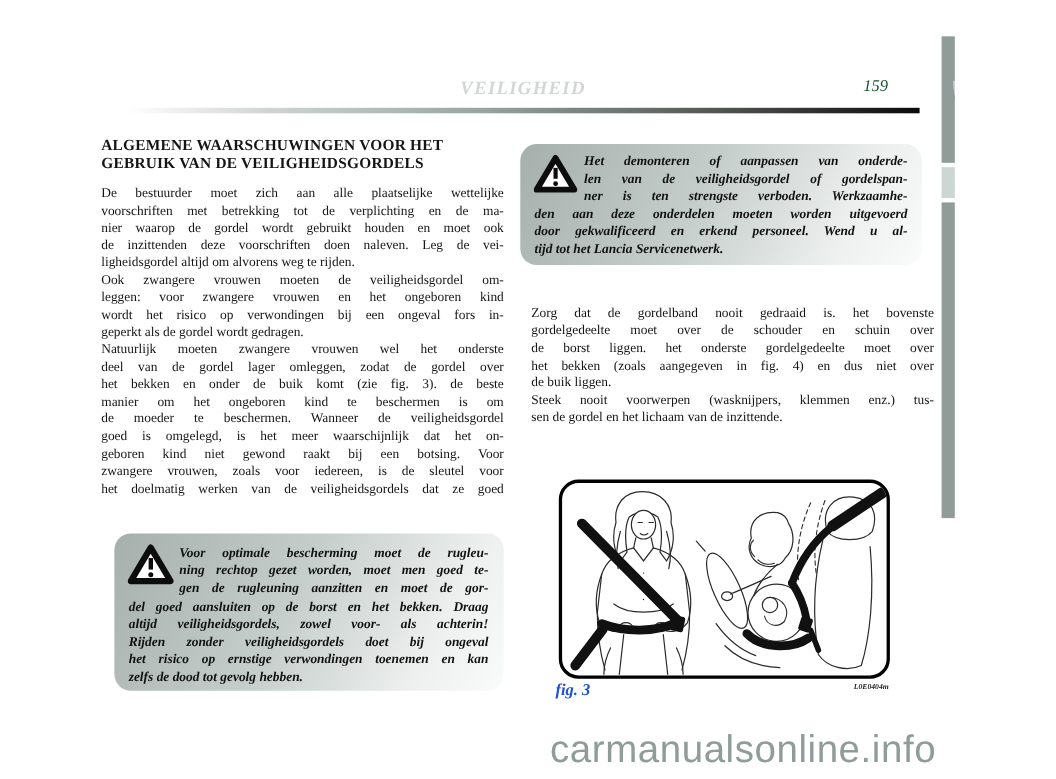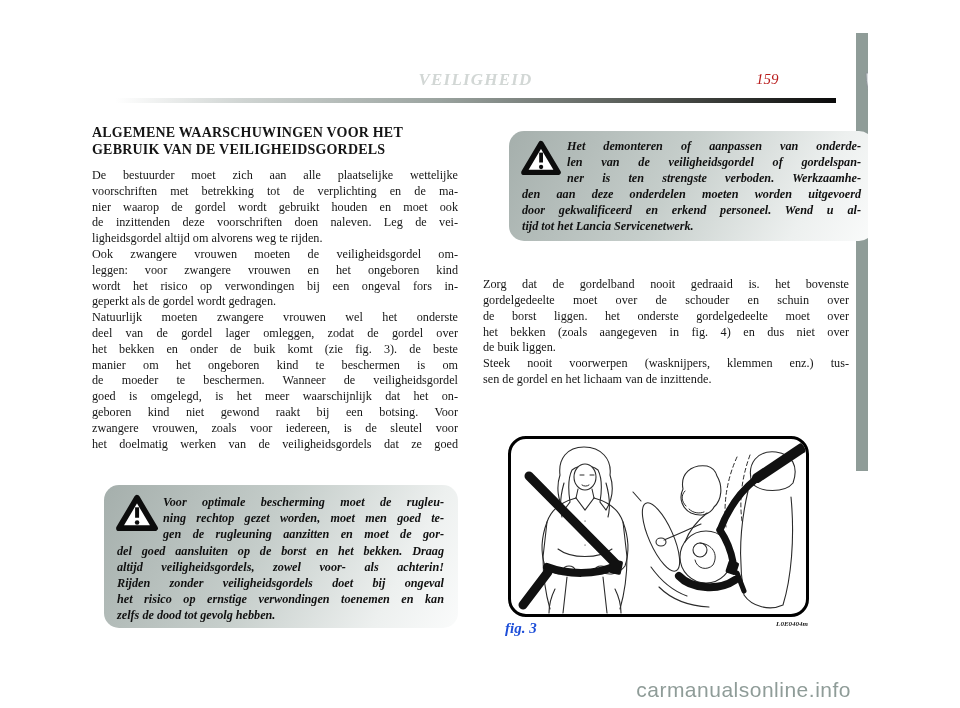--- a/index.html
+++ b/index.html
@@ -2,22 +2,22 @@
 <html><head>
 <meta charset="utf-8">
 <style>
   html,body{margin:0;padding:0;background:#ffffff;}
   .page{position:relative;width:868px;height:708px;background:#fff;overflow:hidden;
         font-family:"Liberation Serif",serif;color:#151515;}
 
   
   .hdr-title{position:absolute;left:115px;top:70px;width:721px;text-align:center;
              font-style:italic;font-weight:bold;font-size:17px;letter-spacing:1.2px;color:#d2d7d5;}
-  .hdr-num{position:absolute;left:756px;top:71px;width:80px;text-align:left;
-           font-style:italic;font-weight:500;font-size:15px;color:#b91c1c;}
+  .hdr-num{position:absolute;left:756px;top:71px;width:80px;text-align:center;
+           font-style:italic;font-weight:500;font-size:15px;color:#14532d;}
   .hdr-rule{position:absolute;left:115px;top:98px;width:721px;height:5px;
             background:linear-gradient(to right,rgba(235,238,237,0) 0%,#cfd4d2 18%,#9aa39f 45%,#50544f 75%,#0a0a0a 100%);}
 
   
   .side-a{position:absolute;left:856px;top:33px;width:61px;height:115px;background:#8f9c98;
           display:flex;align-items:center;justify-content:center;}
   .side-b{position:absolute;left:856px;top:152px;width:61px;height:28px;background:#ccd6d2;
           display:flex;align-items:center;justify-content:center;
           font-weight:bold;font-size:21px;color:#101010;}
   .side-c{position:absolute;left:856px;top:184px;width:61px;height:287px;background:#8f9c98;}
@@ -30,36 +30,36 @@
              font-size:12.2px;line-height:15.8px;}
   .body-right{position:absolute;left:483px;top:277px;width:366px;
               font-size:12.2px;line-height:15.85px;}
   .tline{text-align:justify;text-align-last:justify;}
   .tline.tlast{text-align-last:left;}
 
   
   .warnbox{position:absolute;border-radius:15px;box-sizing:border-box;
            background:linear-gradient(118deg,#a5afac 0%,#c6cecb 45%,#edf0ef 80%,#fafbfb 100%);}
   .warn-left{left:104px;top:485px;width:354px;height:143px;padding:9px 14px 0 13px;}
-  .warn-right{left:509px;top:131px;width:365px;height:110px;padding:8px 13px 0 13px;}
+  .warn-right{left:473px;top:131px;width:365px;height:110px;padding:8px 13px 0 13px;}
   .warn-icon{position:absolute;left:12px;top:9px;width:42px;height:38px;}
   .warn-right .warn-icon{width:40px;height:36px;}
   .warn-text{font-weight:bold;font-style:italic;font-size:12.2px;color:#101010;}
   .warn-left .warn-text{line-height:16.2px;font-style:italic;}
   .warn-right .warn-text{line-height:15.9px;}
 
   
   .figframe{position:absolute;left:508px;top:436px;width:301px;height:181px;box-sizing:border-box;
             border:3px solid #000;border-radius:18px;background:#fff;overflow:hidden;}
   .figcap{position:absolute;left:505px;top:620px;font-style:italic;font-weight:600;font-size:15px;color:#1d4ed8;}
   .figcode{position:absolute;left:660px;top:620px;width:148px;text-align:right;
            font-style:italic;font-weight:bold;font-size:7px;color:#222;}
 
   .watermark{position:absolute;right:17px;bottom:6px;font-family:"Liberation Sans",sans-serif;
-             font-size:21px;color:#8f9c98;letter-spacing:0.5px;text-decoration:none;}
+             font-size:35px;color:#8f9c98;letter-spacing:0.5px;text-decoration:none;}
   svg{display:block;}
 </style>
 </head>
 <body>
 
 <div class="page">
 
   <div class="hdr-title">VEILIGHEID</div>
   <div class="hdr-num">159</div>
   <div class="hdr-rule"></div>

